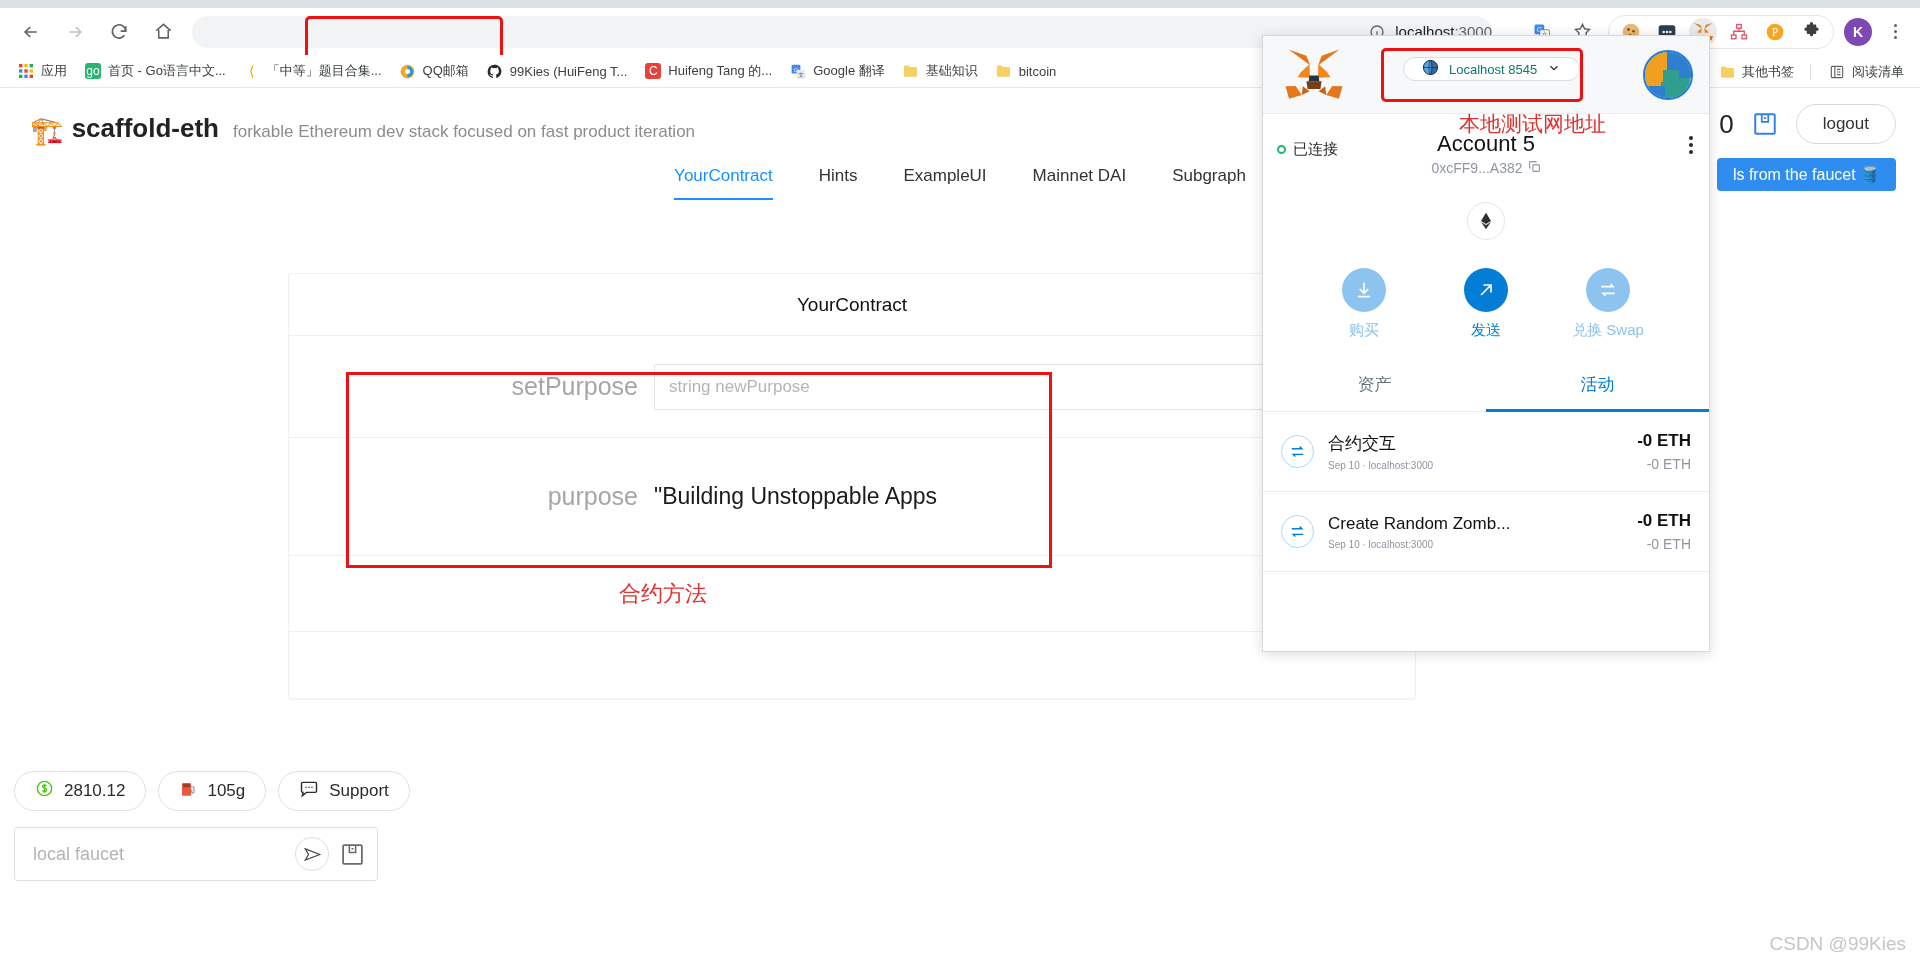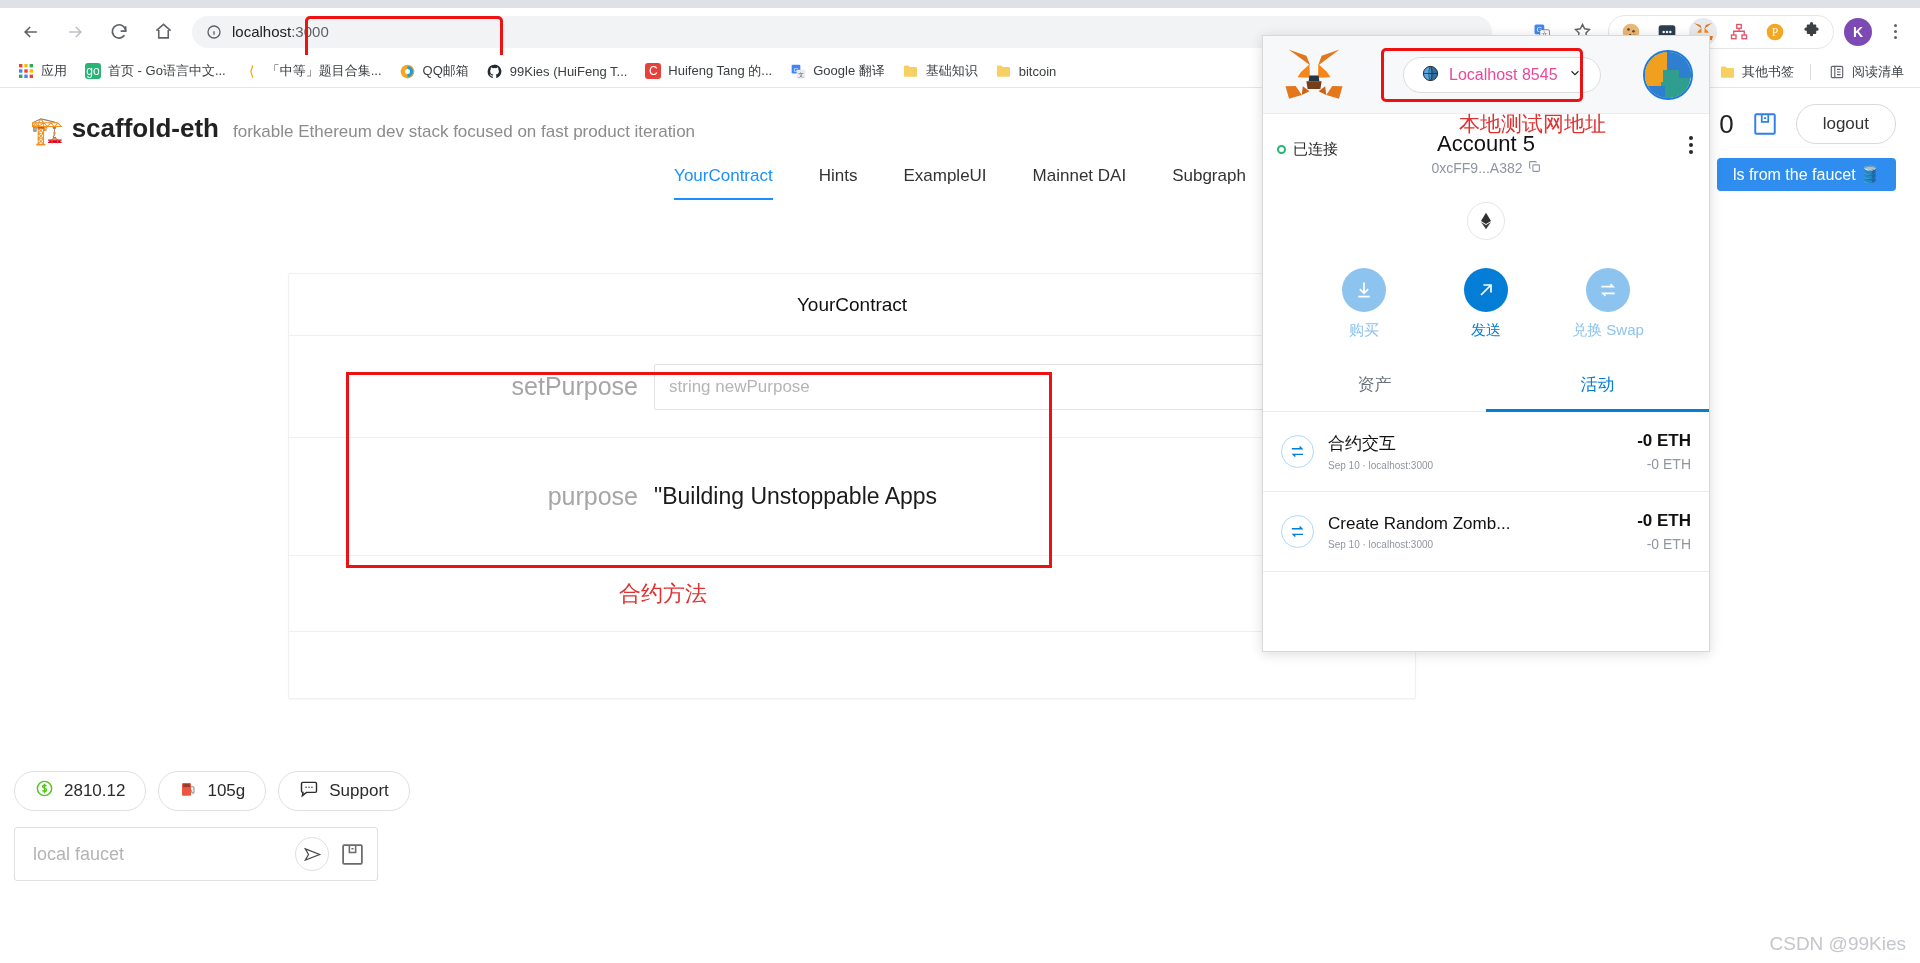--- a/index.html
+++ b/index.html
@@ -38,20 +38,21 @@
     margin-left: 10px;
     flex: 0 0 auto;
   }
   #omnibox {
     width: 1300px; height: 32px;
     background: #f1f3f4;
     border-radius: 16px;
     display: flex; align-items: center;
     padding-left: 14px;
     font-size: 15px;
+    justify-content: flex-end;
   }
   #omnibox .info-ico {
     width: 16px; height: 16px; margin-right: 10px;
     flex: 0 0 auto; color: #5f6368;
   }
   #url-text { color: #202124; white-space: nowrap; }
   #url-text .dim { color: #5f6368; }
 
   
   #omnibox-highlight {
@@ -263,25 +264,25 @@
     overflow: hidden;
   }
   #mm-header {
     height: 78px; background: #f7f8f9;
     display: flex; align-items: center; position: relative;
     border-bottom: 1px solid #ececec;
   }
   #mm-fox { margin-left: 18px; width: 66px; height: 56px; }
   #mm-network {
     position: absolute; left: 140px; top: 21px;
-    height: 36px; padding: 0 18px;
+    height: 24px; padding: 0 18px;
     border: 1px solid #dcdcdc; border-radius: 18px;
     background: #fff;
     display: flex; align-items: center; gap: 10px;
-    font-size: 16px; color: #ec4899;
+    font-size: 13px; color: #0f766e;
   }
   #mm-net-highlight {
     position: absolute; left: 118px; top: 12px;
     width: 202px; height: 54px;
     border: 3px solid #ee1111; border-radius: 5px;
     pointer-events: none;
   }
   #mm-account-avatar {
     position: absolute; right: 16px; top: 14px;
     width: 50px; height: 50px; border-radius: 50%;

